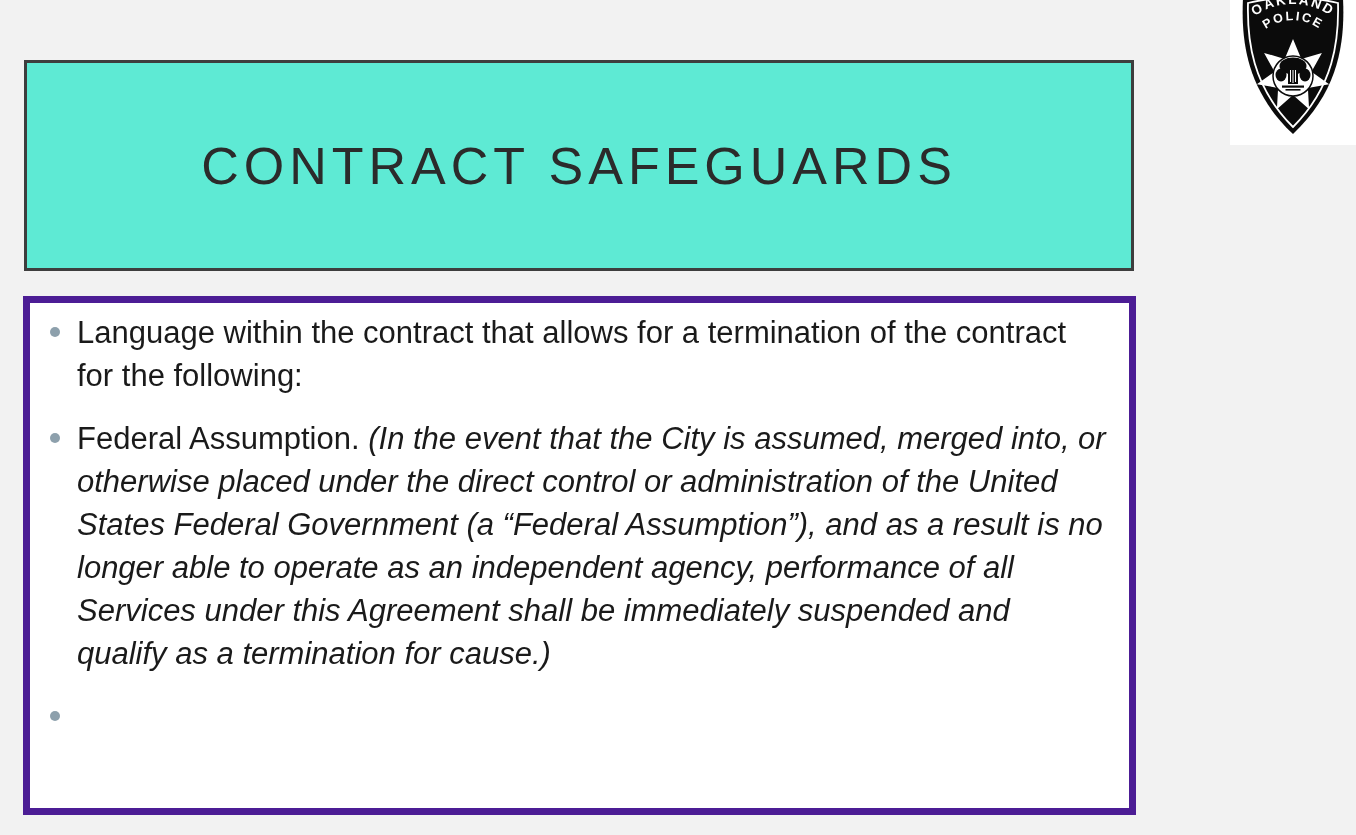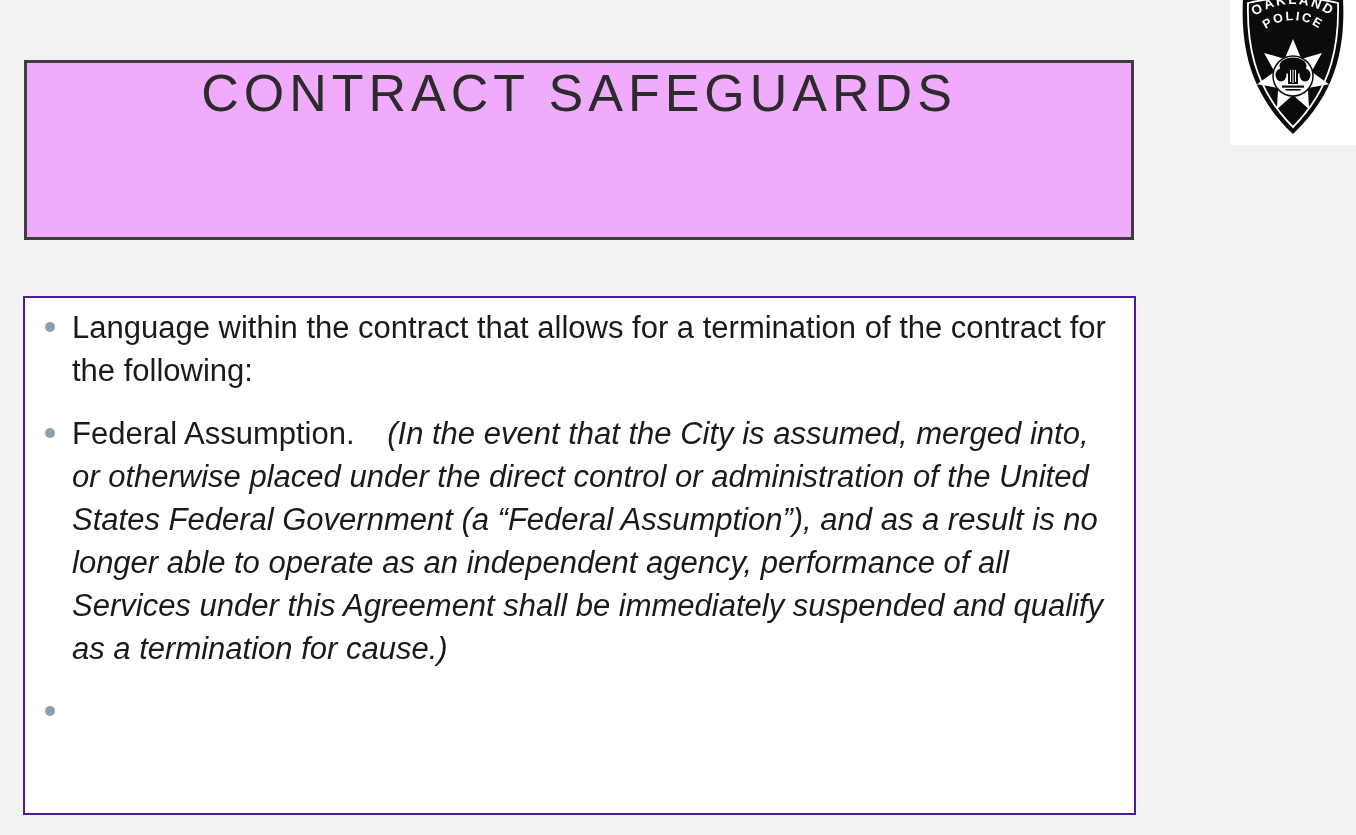--- a/index.html
+++ b/index.html
@@ -15,25 +15,26 @@
     position: relative;
     width: 1356px;
     height: 835px;
     background: #f2f2f2;
   }
   .title-box {
     position: absolute;
     left: 24px;
     top: 60px;
     width: 1110px;
-    height: 180px;
+    height: 211px;
     box-sizing: border-box;
-    background: #f0abfc;
+    background: #5eead4;
     border: 3px solid #3e3e3e;
     display: flex;
+    align-items: center;
     justify-content: center;
   }
   .title-text {
     font-size: 52px;
     font-weight: 400;
     letter-spacing: 5px;
     color: #2b2b2b;
     white-space: nowrap;
   }
   .badge-wrap {
@@ -51,21 +52,21 @@
     top: -12px;
   }
   .content-box {
     position: absolute;
     left: 23px;
     top: 296px;
     width: 1113px;
     height: 519px;
     box-sizing: border-box;
     background: #ffffff;
-    border: 2px solid #4c1d95;
+    border: 7px solid #4c1d95;
     padding: 8px 22px 0 16px;
     overflow: hidden;
   }
   ul.bullets {
     list-style: none;
     margin: 0;
     padding: 0;
   }
   ul.bullets li {
     position: relative;
@@ -79,21 +80,20 @@
     position: absolute;
     left: 4px;
     top: 16px;
     width: 10px;
     height: 10px;
     border-radius: 50%;
     background: #8da0ac;
   }
   .italic-part {
     font-style: italic;
-    margin-left: 24px;
   }
 </style>
 </head>
 <body>
 
 <div class="slide">
 
   <div class="title-box">
     <div class="title-text">CONTRACT SAFEGUARDS</div>
   </div>

